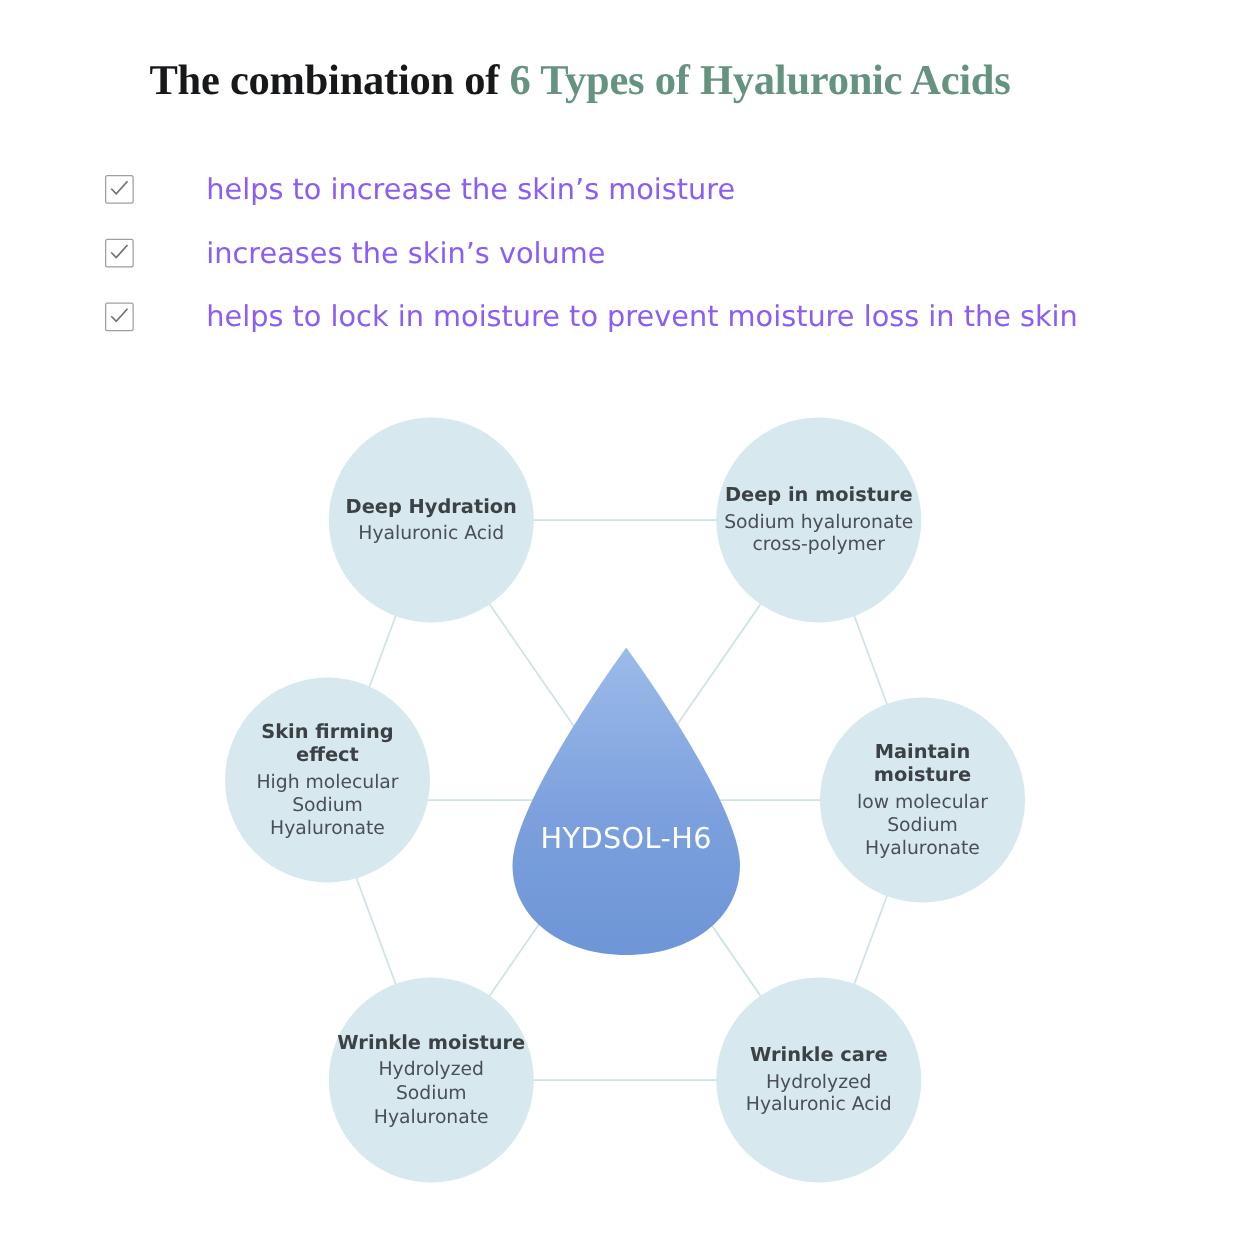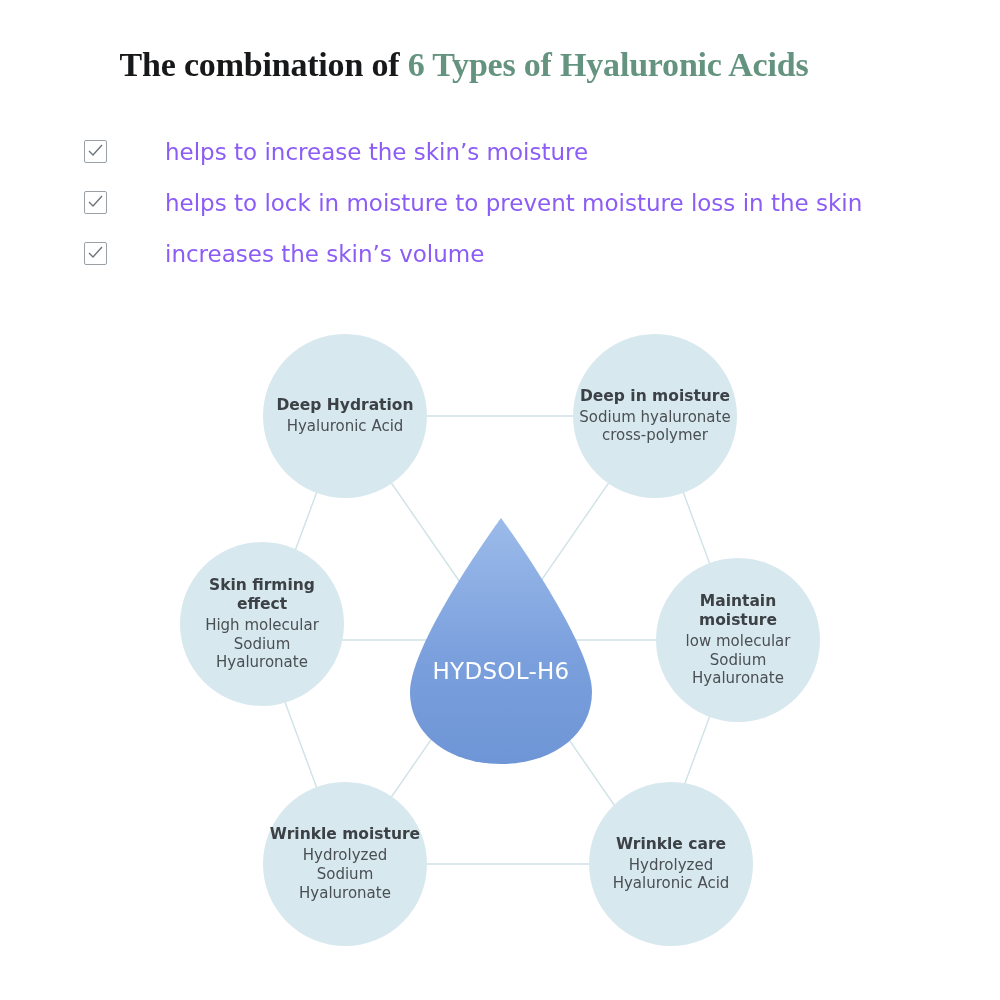--- a/index.html
+++ b/index.html
@@ -108,21 +108,21 @@
     font-weight: 400;
     font-size: 15px;
     color: #4a4f53;
     line-height: 1.25;
   }
 
   
   .node-deep     { left: 113px; top: 24px; }
   .node-lock     { left: 423px; top: 24px; }
   .node-maintain { left: 506px; top: 248px; }
-  .node-wrinkle  { left: 439px; top: 472px; }
+  .node-wrinkle  { left: 423px; top: 472px; }
   .node-supply   { left: 113px; top: 472px; }
   .node-firming  { left: 30px;  top: 232px; }
 
   
   .droplet-wrap {
     position: absolute;
     left: 246px;
     top: 200px;
     width: 210px;
     height: 260px;
@@ -156,30 +156,30 @@
     </span>
     <span class="bullet-text">helps to increase the skin’s moisture</span>
   </div>
 
   <div class="bullet-row">
     <span class="check-box">
       <svg width="15" height="15" viewBox="0 0 15 15" xmlns="http://www.w3.org/2000/svg">
         <polyline points="1,7 5,11 14,1" fill="none" stroke="#6d757b" stroke-width="1.4"></polyline>
       </svg>
     </span>
-    <span class="bullet-text">helps to lock in moisture to prevent moisture loss in the skin</span>
+    <span class="bullet-text">increases the skin’s volume</span>
   </div>
 
   <div class="bullet-row">
     <span class="check-box">
       <svg width="15" height="15" viewBox="0 0 15 15" xmlns="http://www.w3.org/2000/svg">
         <polyline points="1,7 5,11 14,1" fill="none" stroke="#6d757b" stroke-width="1.4"></polyline>
       </svg>
     </span>
-    <span class="bullet-text">increases the skin’s volume</span>
+    <span class="bullet-text">helps to lock in moisture to prevent moisture loss in the skin</span>
   </div>
 
 </div>
 
 <div class="diagram">
 
   <svg class="ring" width="700" height="680" viewBox="0 0 700 680" xmlns="http://www.w3.org/2000/svg">
 
     <polygon points="195,106 505,106 588,330 505,554 195,554 112,330" fill="none" stroke="#cfe2e6" stroke-width="1.4"></polygon>
 

